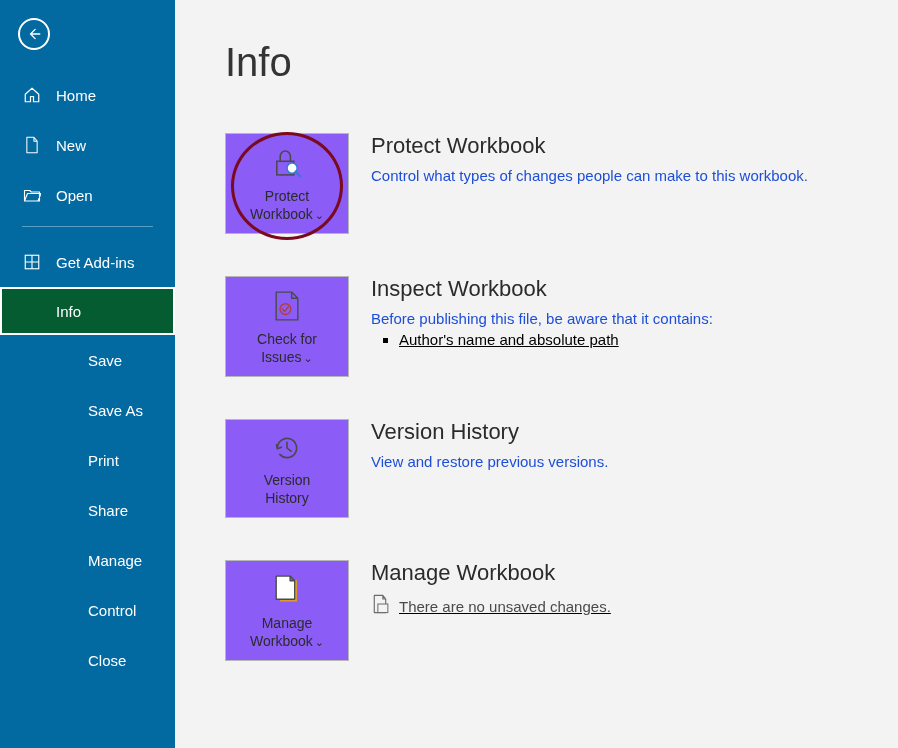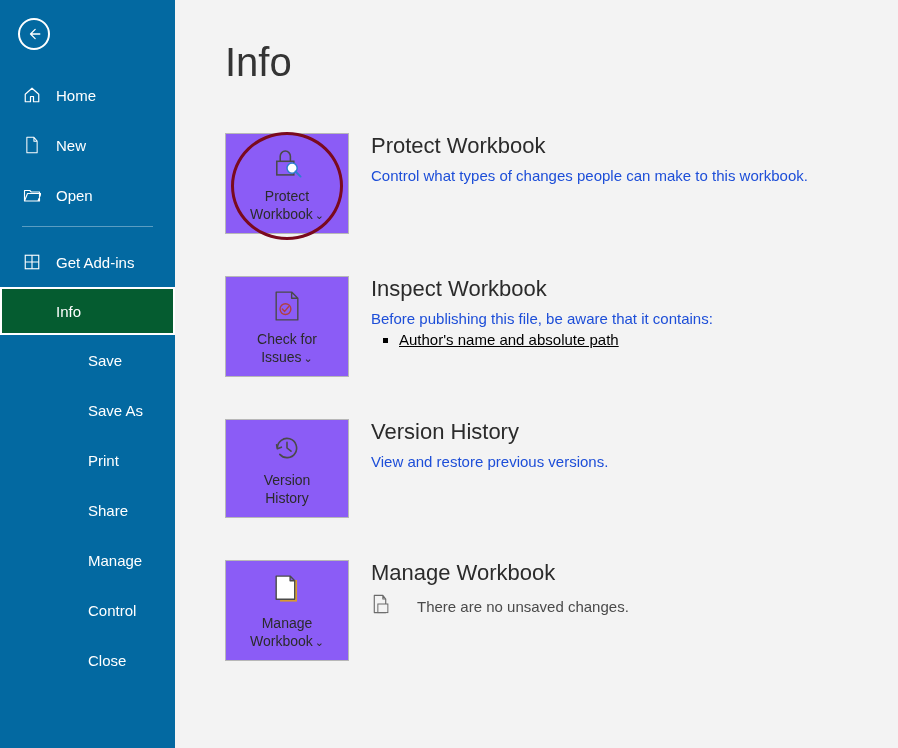--- a/index.html
+++ b/index.html
@@ -137,22 +137,23 @@
 }
 .bullet-list li {
   font-size: 15px;
   color: #000000;
   list-style: square;
   text-decoration: underline;
 }
 .manage-row {
   display: flex;
   align-items: center;
-  gap: 28px;
+  gap: 10px;
   margin-top: 6px;
+  text-decoration: underline;
 }
 </style>
 </head>
 <body>
 
 <div class="sidebar">
   <div class="back-btn">
     <svg class="back-arrow" viewBox="0 0 24 24">
       <path d="M14 4 L6 12 L14 20 M6 12 H22" stroke="#fff" stroke-width="2.2" fill="none" stroke-linecap="round" stroke-linejoin="round"></path>
     </svg>

